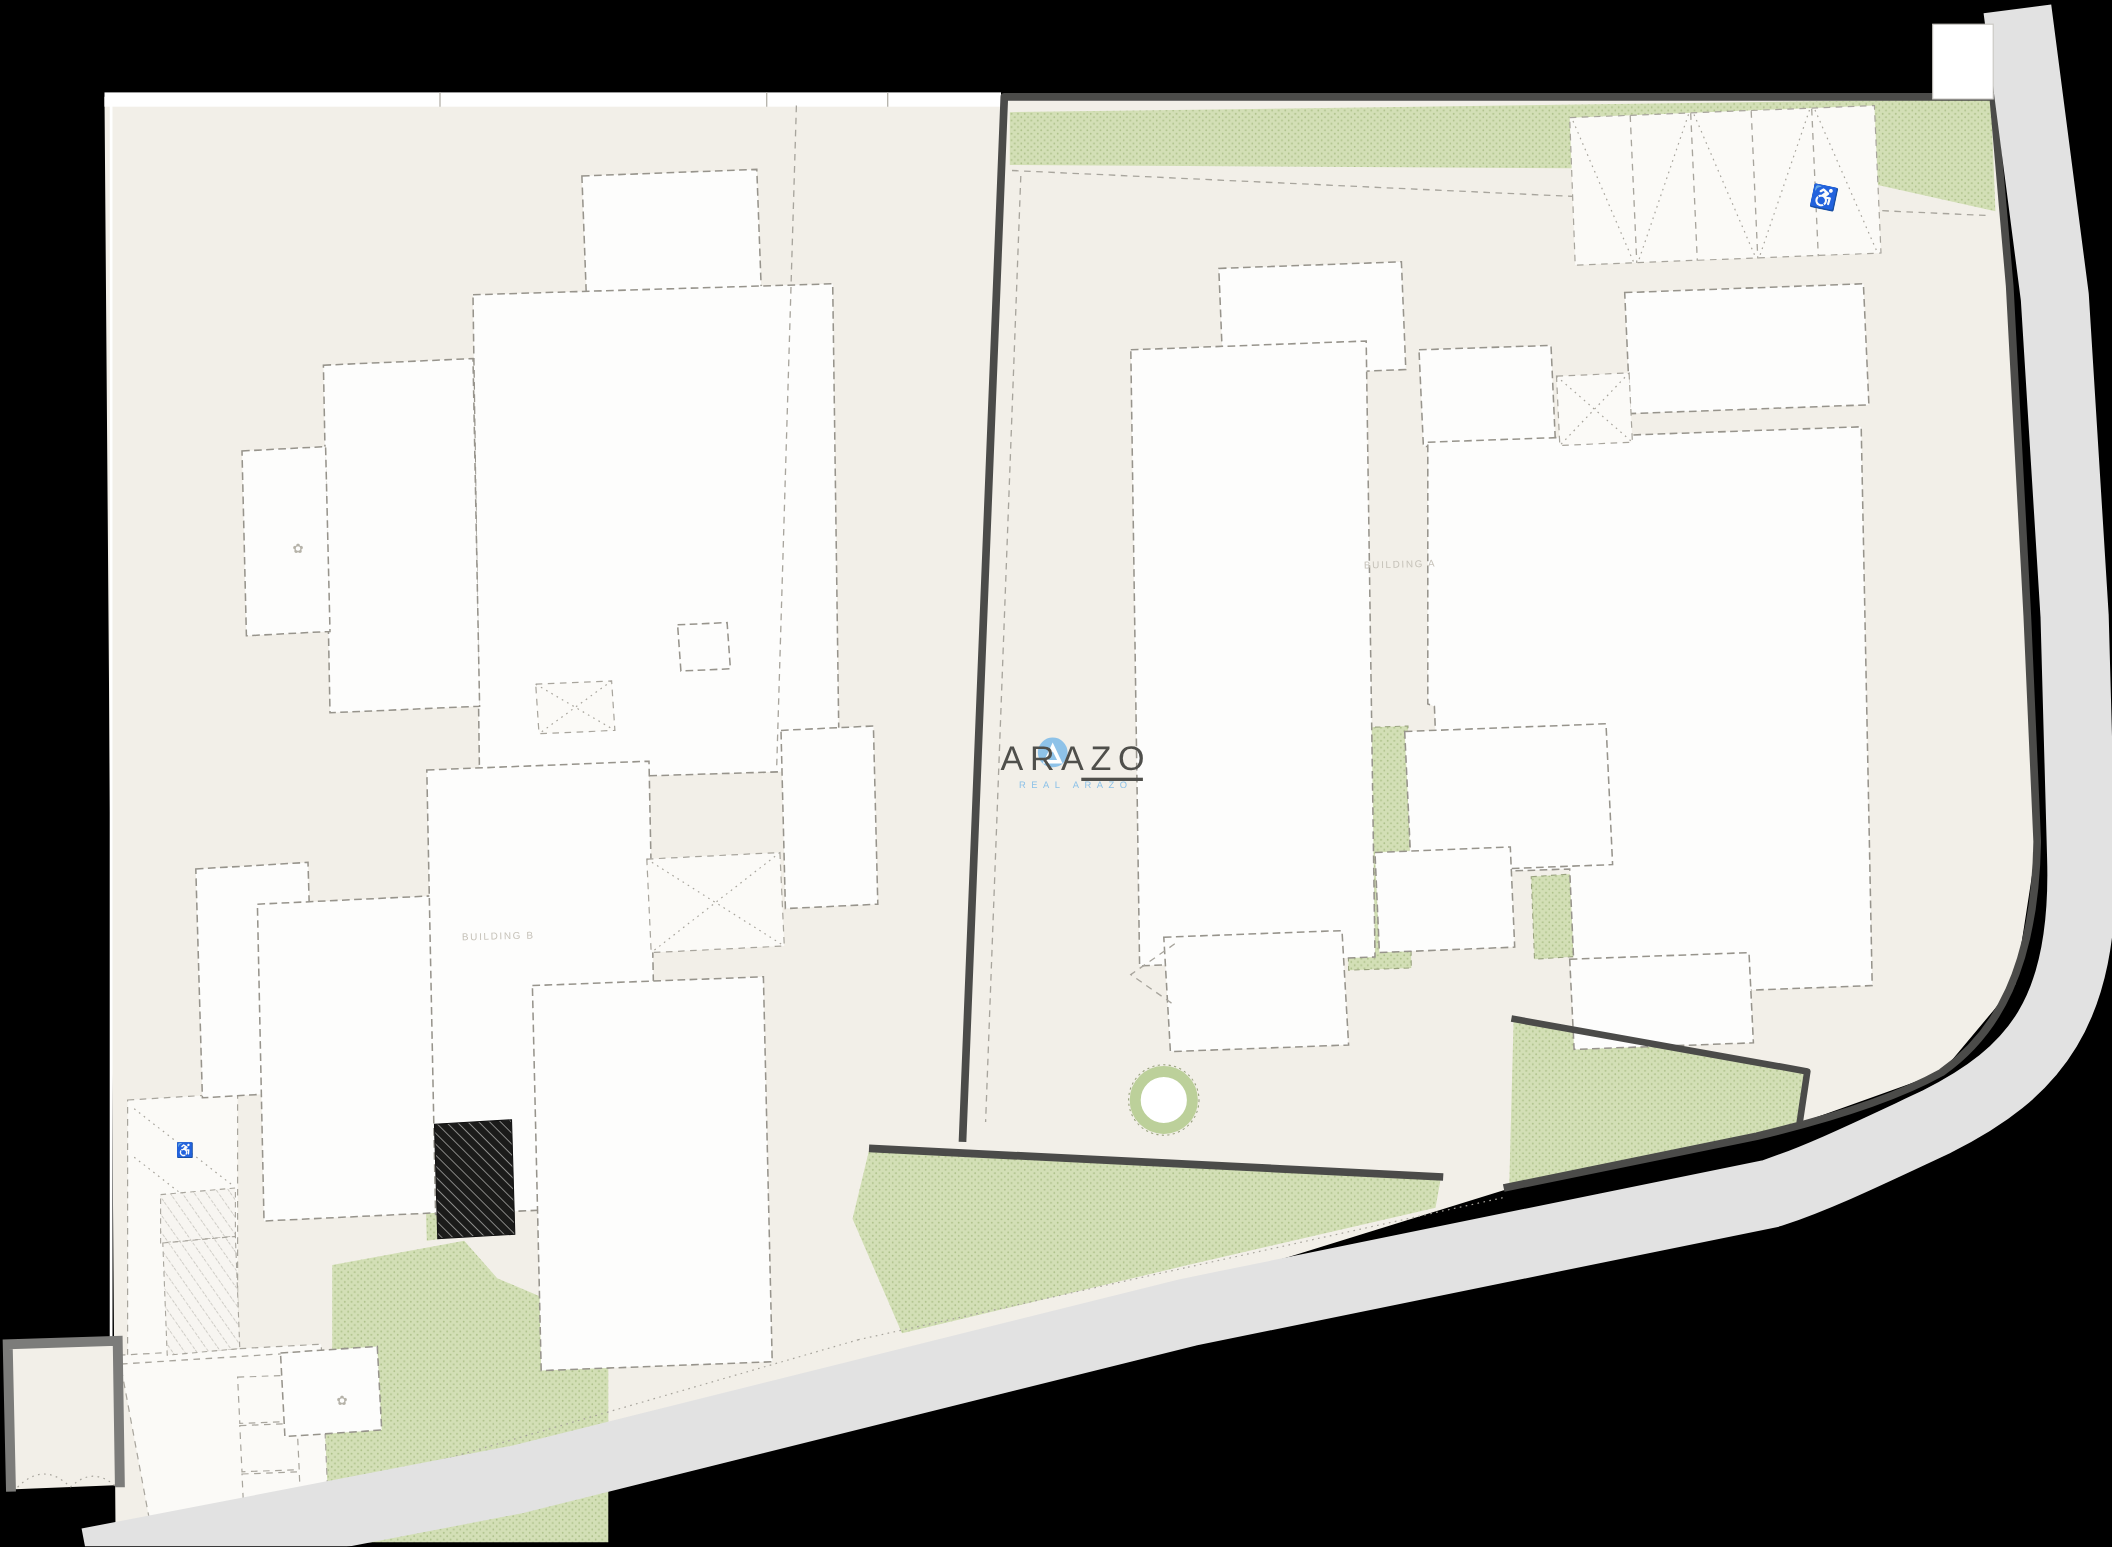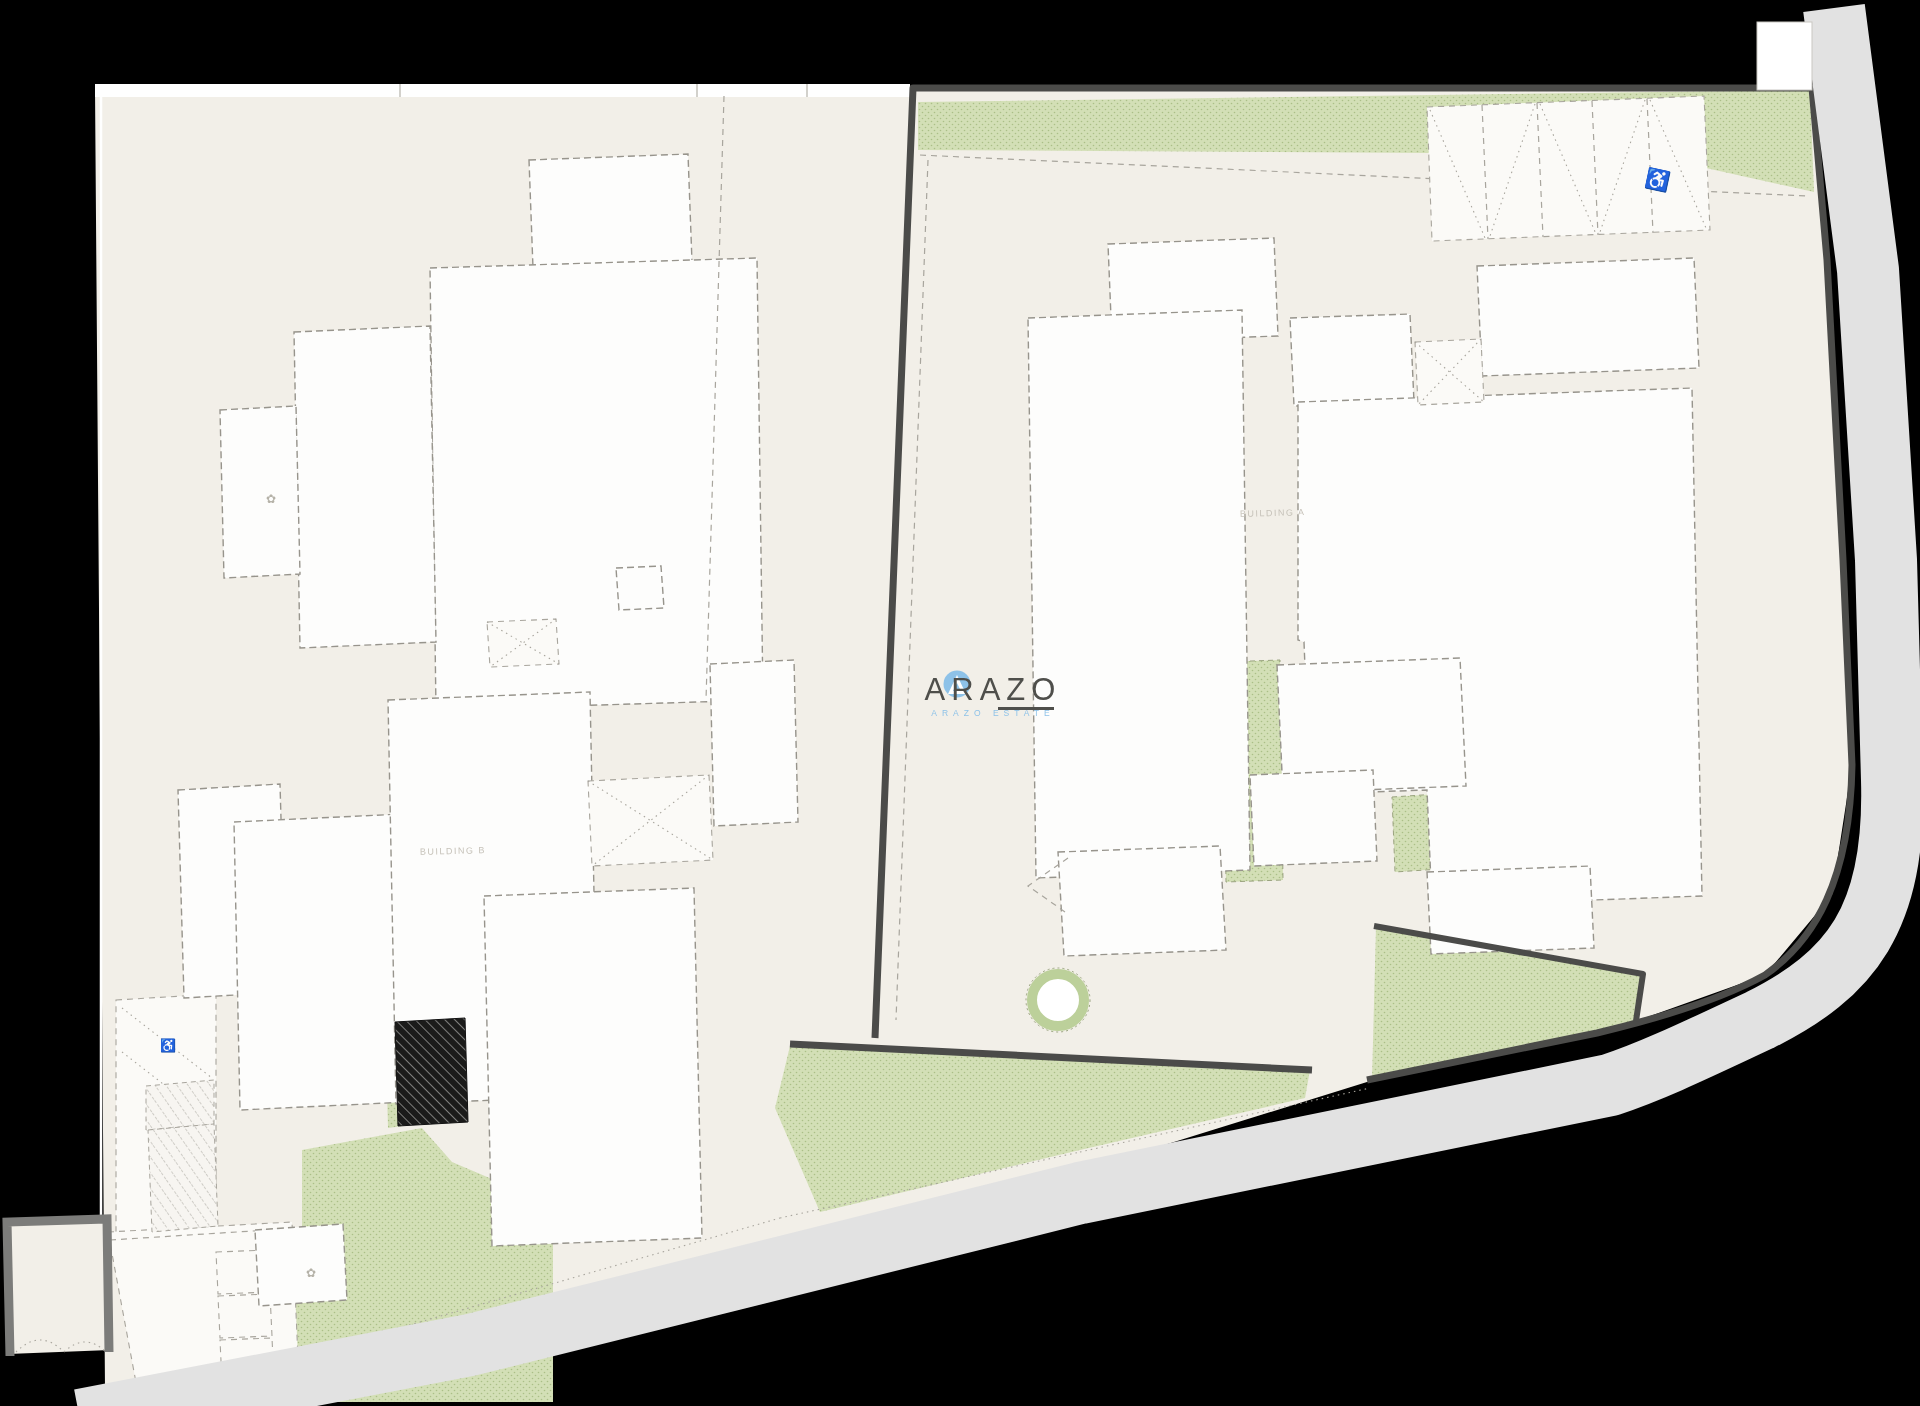--- a/index.html
+++ b/index.html
@@ -28,21 +28,21 @@
   .stairs      {fill:url(#stairhatch);stroke:var(--c-dash_line,#a8a59d);
                 stroke-width:1;stroke-dasharray:5 4;}
   .wall        {fill:none;stroke:var(--c-wall,#7c7c7a);stroke-width:9;stroke-linejoin:miter;}
   .planter-ring{fill:#ffffff;stroke:var(--c-planter,#bcd09a);stroke-width:10;}
   .planter-out {fill:none;stroke:var(--c-grass_edge,#9aa37f);stroke-width:1;stroke-dasharray:2 3;}
   .tick        {stroke:#b5b2aa;stroke-width:1.2;}
   .whiteline   {stroke:#ffffff;stroke-width:2.5;}
 
   
   .ov{position:absolute;}
-  #logo{left:893px;top:660px;width:170px;text-align:center;color:var(--c-logo_text,#4f4f4b);padding-left:15px;}
+  #logo{left:893px;top:660px;width:170px;text-align:center;color:var(--c-logo_text,#4f4f4b);}
   #logo .word{font-size:31px;letter-spacing:6px;font-weight:400;line-height:1;margin-top:14px;}
   #logo .tag{font-size:8.5px;letter-spacing:5px;color:var(--c-logo_blue,#9ccbe8);margin-top:3px;}
   #logo .underline{position:absolute;right:24px;top:47px;width:56px;height:3px;
                    background:var(--c-logo_text,#4f4f4b);}
   .bld-label{position:absolute;font-size:9px;letter-spacing:1.5px;
              color:var(--c-label,#c6c2b9);transform:rotate(-1.5deg);white-space:nowrap;}
   .sym{position:absolute;color:#77756f;}
   .shrub{position:absolute;color:#b5b2a8;font-size:12px;}
 </style>
 </head>
@@ -203,21 +203,21 @@
   <g>
     <circle cx="957" cy="684" r="13.5" style="fill:var(--c-logo_blue,#8ec2e8)"></circle>
     <path d="M 957,675 L 966,694 L 948,694 Z" fill="#ffffff"></path>
     <path d="M 957,683 L 961,691 L 953,691 Z" style="fill:var(--c-logo_blue,#8ec2e8)"></path>
   </g>
 </svg>
 
 <div class="ov" id="logo">
   <div class="word">ARAZO</div>
   <div class="underline"></div>
-  <div class="tag">ARAZO ESTATE</div>
+  <div class="tag">REAL ARAZO</div>
 </div>
 
 <div class="ov bld-label" style="left:420px;top:846px;">BUILDING B</div>
 <div class="ov bld-label" style="left:1240px;top:508px;">BUILDING A</div>
 
 <span class="sym" style="left:1646px;top:168px;font-size:20px;transform:rotate(12deg);">♿</span>
 <span class="sym" style="left:160px;top:1038px;font-size:13px;color:#9a978f;">♿</span>
 <span class="shrub" style="left:266px;top:492px;">✿</span>
 <span class="shrub" style="left:306px;top:1266px;">✿</span>
 

